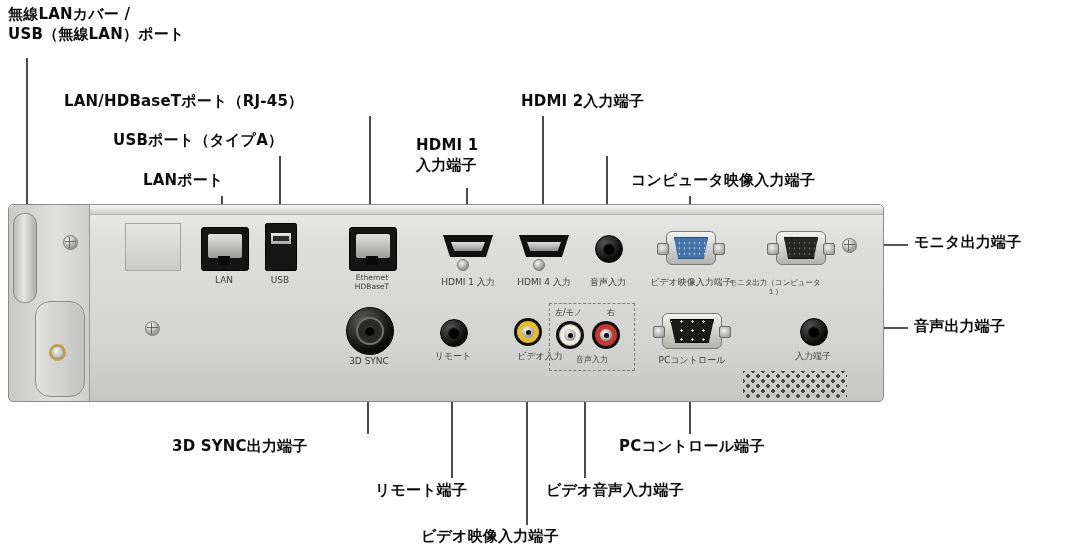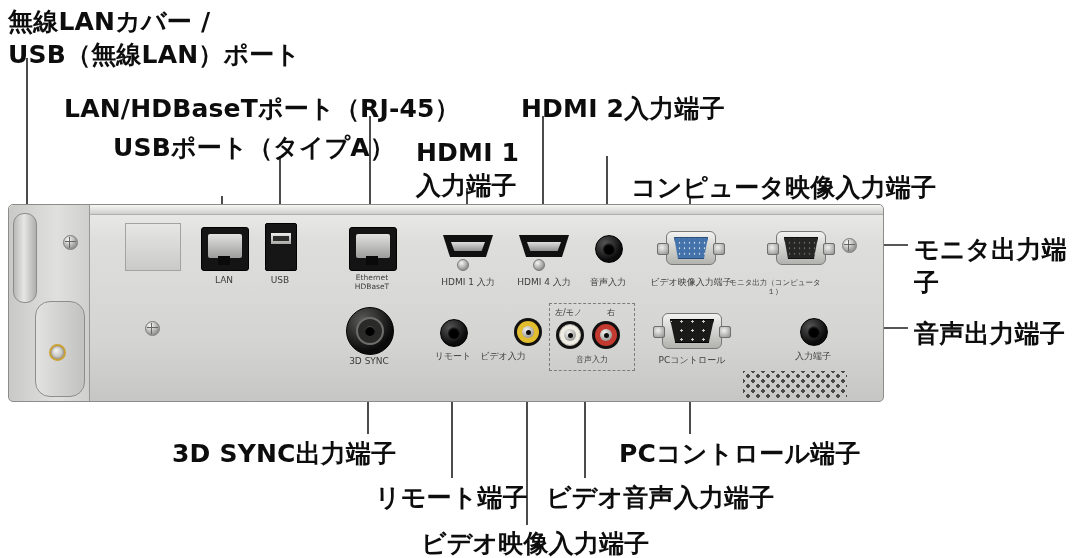--- a/index.html
+++ b/index.html
@@ -3,21 +3,21 @@
 <meta charset="utf-8">
 <style>
   html,body{margin:0;padding:0;background:#fff;}
   .stage{
     position:relative;width:1080px;height:558px;background:#ffffff;
     font-family:"DejaVu Sans","Liberation Sans",sans-serif;overflow:hidden;
   }
   .lines{position:absolute;left:0;top:0;pointer-events:none;}
   .lines line{stroke:#1f1f1f;stroke-width:1.6;}
   .callout{
-    position:absolute;font-size:25px;font-weight:700;color:#0d0d0d;
+    position:absolute;font-size:15px;font-weight:700;color:#0d0d0d;
     white-space:pre-line;line-height:1.32;letter-spacing:0.2px;
   }
   
   .panel{
     position:absolute;left:8px;top:204px;width:874px;height:196px;
     background:linear-gradient(180deg,#ececea 0%,#dededc 18%,#d4d4d2 70%,#c6c6c4 100%);
     border:1px solid #8c8c8a;border-radius:5px;
   }
   .panel::before{
     content:"";position:absolute;left:0;right:0;top:0;height:9px;
@@ -126,20 +126,21 @@
     <line x1="452" y1="478" x2="452" y2="344"></line>
     <line x1="527" y1="525" x2="527" y2="345"></line>
     <line x1="585" y1="478" x2="585" y2="369"></line>
     <line x1="690" y1="434" x2="690" y2="350"></line>
   </svg>
 
   <div class="callout" style="left:8px;top:5px">無線LANカバー /
 USB（無線LAN）ポート</div>
   <div class="callout" style="left:64px;top:92px">LAN/HDBaseTポート（RJ-45）</div>
   <div class="callout" style="left:113px;top:131px">USBポート（タイプA）</div>
+  <div class="callout" style="left:143px;top:171px">LANポート</div>
   <div class="callout" style="left:416px;top:136px">HDMI 1
 入力端子</div>
   <div class="callout" style="left:521px;top:92px">HDMI 2入力端子</div>
   <div class="callout" style="left:631px;top:171px">コンピュータ映像入力端子</div>
   <div class="callout" style="left:914px;top:233px">モニタ出力端子</div>
   <div class="callout" style="left:914px;top:317px">音声出力端子</div>
   <div class="callout" style="left:172px;top:437px">3D SYNC出力端子</div>
   <div class="callout" style="left:375px;top:481px">リモート端子</div>
   <div class="callout" style="left:546px;top:481px">ビデオ音声入力端子</div>
   <div class="callout" style="left:421px;top:527px">ビデオ映像入力端子</div>
@@ -220,21 +221,21 @@
     <div class="jack" style="left:431px;top:114px">
       <div class="jack-hole"></div>
     </div>
     <div class="port-label" style="left:394px;top:146px">リモート</div>
 
     <div class="rca" style="left:505px;top:113px">
       <div class="rca-ring" style="background:#e2be2e"></div>
       <div class="rca-metal"></div>
       <div class="rca-hole"></div>
     </div>
-    <div class="port-label" style="left:444px;top:146px">ビデオ入力</div>
+    <div class="port-label" style="left:481px;top:146px">ビデオ入力</div>
 
     <div class="rca-group">
       <div class="grp-label" style="left:5px;top:3px">左/モノ</div>
       <div class="grp-label" style="left:57px;top:3px">右</div>
       <div class="rca" style="left:6px;top:17px">
         <div class="rca-ring" style="background:#efece4;border:1px solid #b5b2aa"></div>
         <div class="rca-metal"></div>
         <div class="rca-hole"></div>
       </div>
       <div class="rca" style="left:42px;top:17px">

